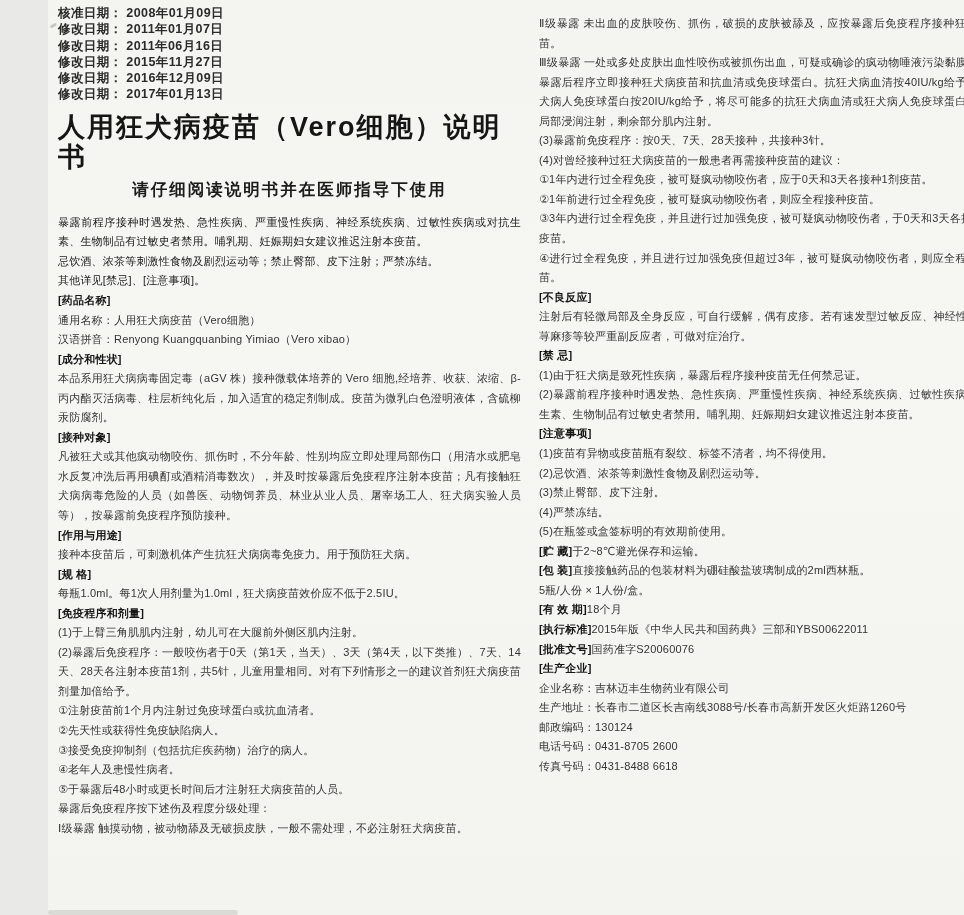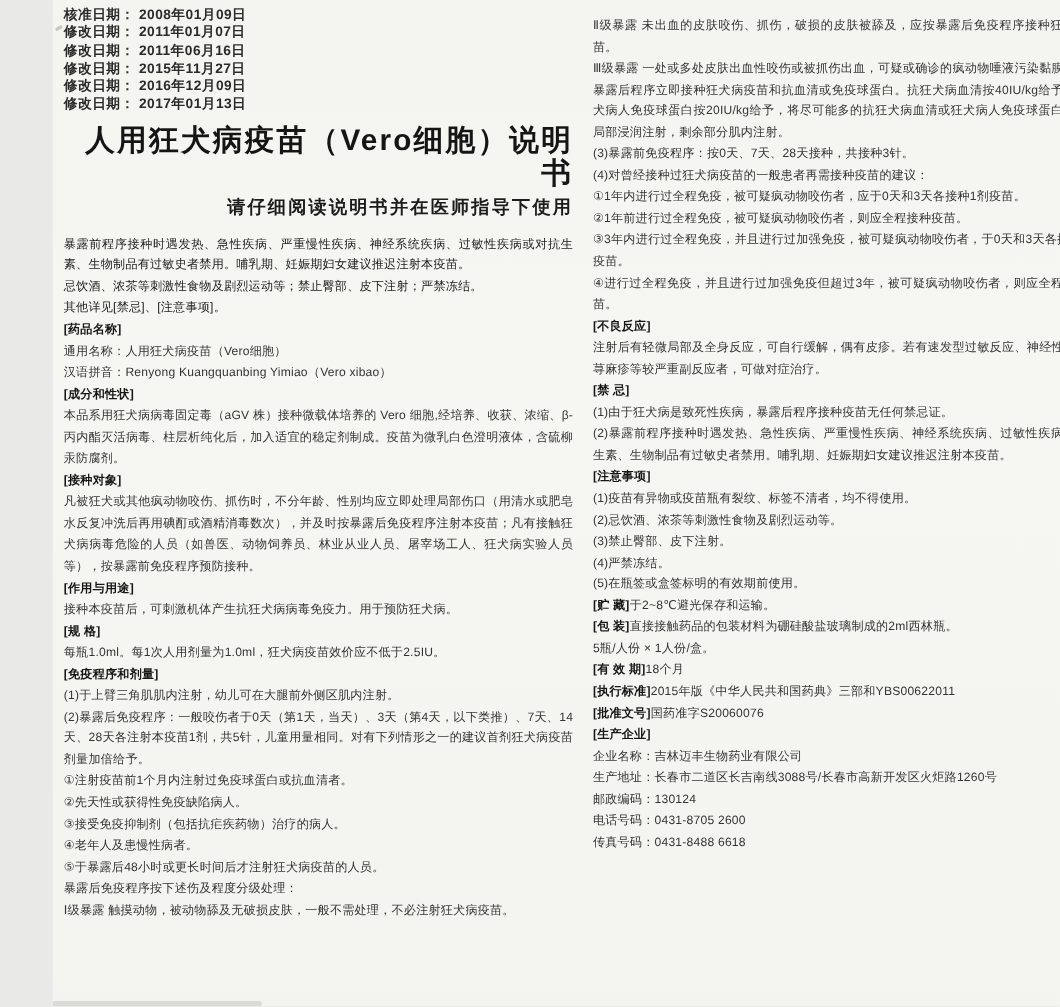--- a/index.html
+++ b/index.html
@@ -24,25 +24,25 @@
 
   .col{position:absolute;top:0;}
   .col-left{left:10px;width:463px;padding-top:5px;}
   .col-right{left:491px;width:462px;padding-top:14px;}
 
   .date-line{
     font-size:12.5px;line-height:16.3px;font-weight:bold;color:#2b2b2b;
     letter-spacing:.4px;white-space:nowrap;
   }
   .doc-title{
-    font-size:27px;font-weight:bold;color:#151515;text-align:right;
+    font-size:27px;font-weight:bold;color:#151515;text-align:left;
     letter-spacing:2px;margin:9px 0 7px 0;line-height:30px;
   }
   .doc-subtitle{
-    font-size:16.5px;font-weight:bold;color:#1c1c1c;text-align:right;
+    font-size:16.5px;font-weight:bold;color:#1c1c1c;text-align:center;
     letter-spacing:2px;margin:0 0 14px 0;line-height:20px;
   }
   .para{
     margin:0;font-size:11px;line-height:19.55px;color:#343434;
     text-align:justify;text-justify:inter-ideograph;word-break:break-all;
     letter-spacing:.2px;
   }
   .para.bold{font-weight:normal;color:#202020;}
   .para .head{font-weight:bold;color:#161616;}
 </style>

